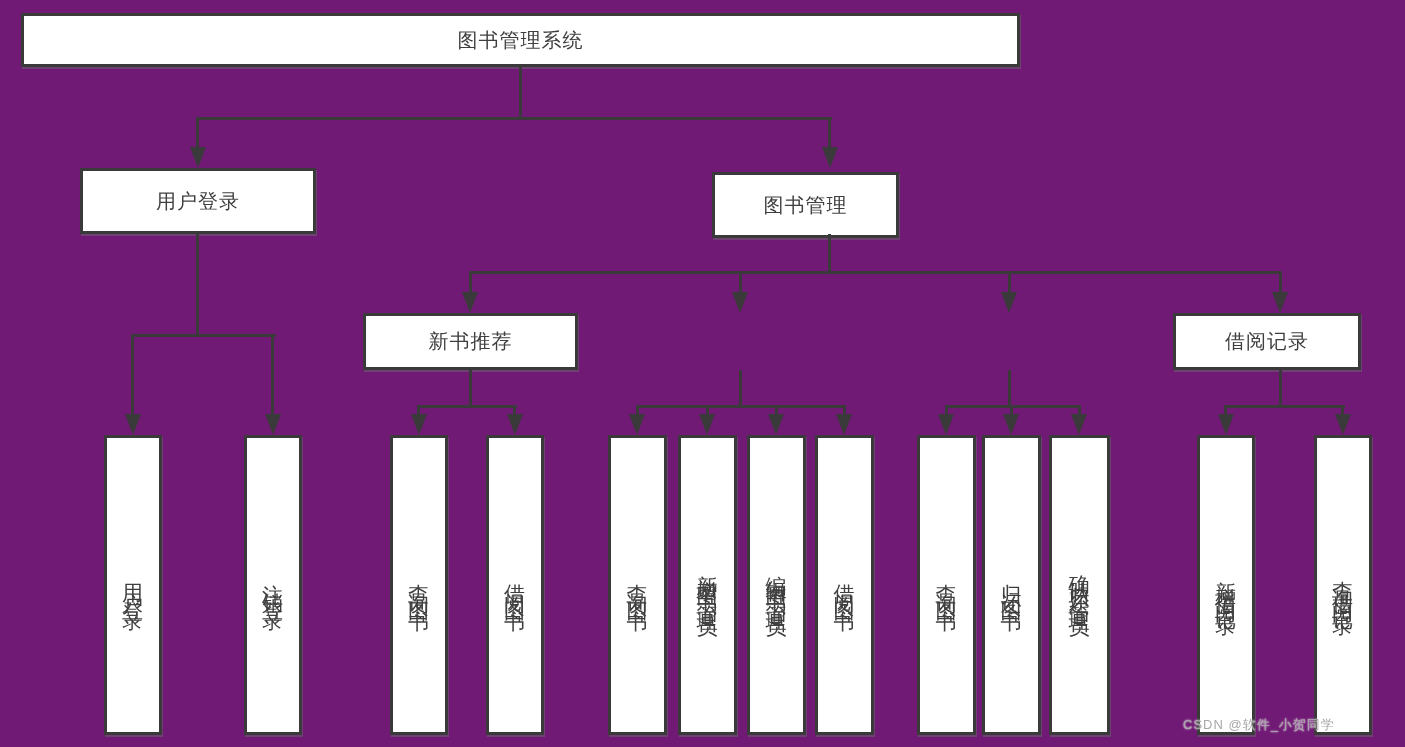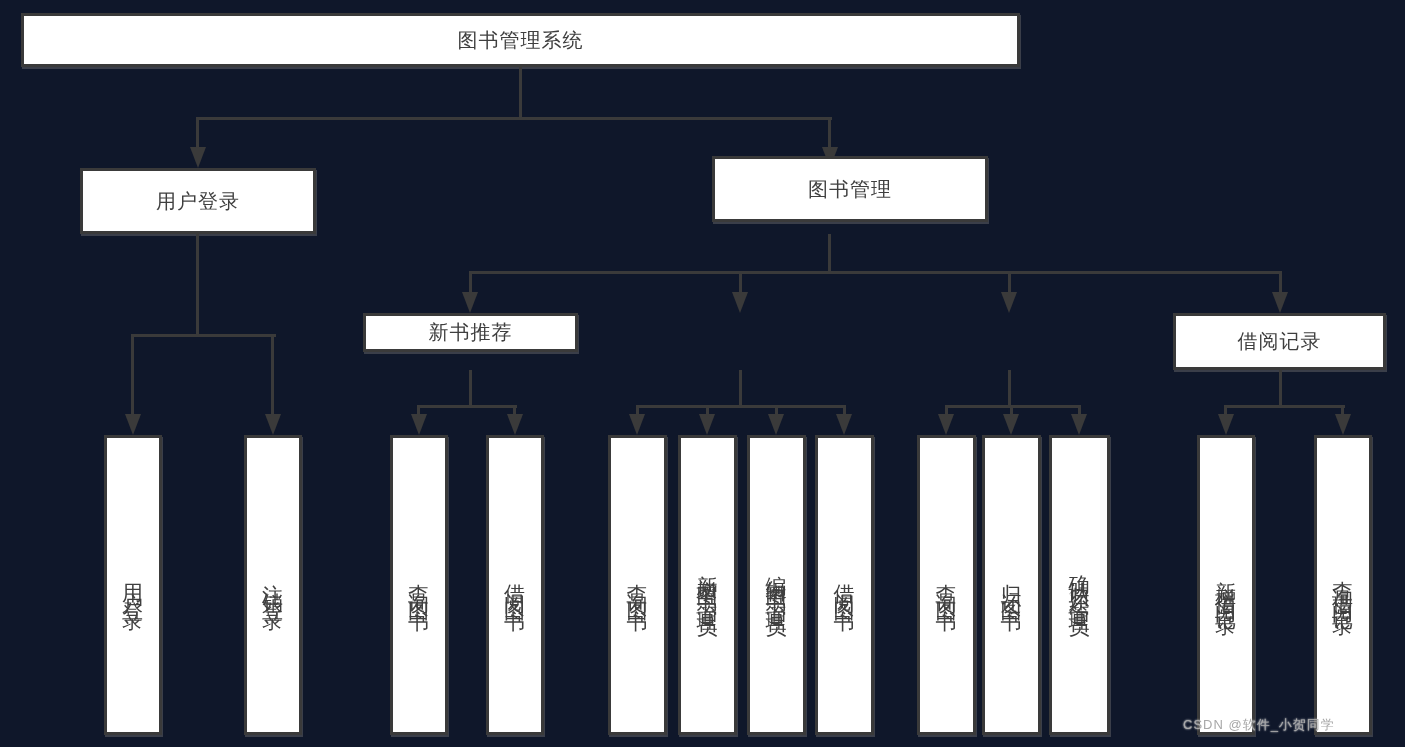--- a/index.html
+++ b/index.html
@@ -3,21 +3,21 @@
 <meta charset="utf-8">
 <style>
   * { margin: 0; padding: 0; box-sizing: border-box; }
   html, body { background: #ffffff; }
   body { font-family: "Liberation Sans", "DejaVu Sans", sans-serif; }
 
   .canvas {
     position: relative;
     width: 1405px;
     height: 747px;
-    background: #0f172a;
+    background: #701a75;
     overflow: hidden;
   }
 
   
   .box {
     position: absolute;
     background: #ffffff;
     border: 3px solid #3a3a3a;
     box-shadow: 1px 2px 0 rgba(110,110,110,0.45);
     display: flex;
@@ -81,21 +81,21 @@
   <div class="line vline" style="left:519px; top:67px; height:52px;"></div>
   <div class="line hline" style="left:196px; top:117px; width:636px;"></div>
   <div class="line vline" style="left:196px; top:119px; height:31px;"></div>
   <div class="arrow" style="left:190px; top:147px;"></div>
   <div class="line vline" style="left:828px; top:119px; height:31px;"></div>
   <div class="arrow" style="left:822px; top:147px;"></div>
 
   <div class="box" style="left:80px; top:168px; width:236px; height:66px;">
     <span class="hlabel">用户登录</span>
   </div>
-  <div class="box" style="left:712px; top:156px; width:276px; height:66px;">
+  <div class="box" style="left:712px; top:172px; width:187px; height:66px;">
     <span class="hlabel">图书管理</span>
   </div>
 
   <div class="line vline" style="left:196px; top:234px; height:103px;"></div>
   <div class="line hline" style="left:131px; top:334px; width:145px;"></div>
   <div class="line vline" style="left:131px; top:336px; height:81px;"></div>
   <div class="arrow" style="left:125px; top:414px;"></div>
   <div class="line vline" style="left:271px; top:336px; height:81px;"></div>
   <div class="arrow" style="left:265px; top:414px;"></div>
 
@@ -103,24 +103,24 @@
   <div class="line hline" style="left:469px; top:271px; width:813px;"></div>
   <div class="line vline" style="left:469px; top:273px; height:22px;"></div>
   <div class="arrow" style="left:462px; top:292px;"></div>
   <div class="line vline" style="left:739px; top:273px; height:22px;"></div>
   <div class="arrow" style="left:732px; top:292px;"></div>
   <div class="line vline" style="left:1008px; top:273px; height:22px;"></div>
   <div class="arrow" style="left:1001px; top:292px;"></div>
   <div class="line vline" style="left:1279px; top:273px; height:22px;"></div>
   <div class="arrow" style="left:1272px; top:292px;"></div>
 
-  <div class="box" style="left:363px; top:313px; width:215px; height:39px;">
+  <div class="box" style="left:363px; top:313px; width:215px; height:57px;">
     <span class="hlabel">新书推荐</span>
   </div>
-  <div class="box" style="left:1173px; top:313px; width:213px; height:57px;">
+  <div class="box" style="left:1173px; top:313px; width:188px; height:57px;">
     <span class="hlabel">借阅记录</span>
   </div>
 
   <div class="line vline" style="left:469px; top:370px; height:37px;"></div>
   <div class="line hline" style="left:417px; top:405px; width:100px;"></div>
   <div class="line vline" style="left:417px; top:407px; height:10px;"></div>
   <div class="arrow" style="left:411px; top:414px;"></div>
   <div class="line vline" style="left:513px; top:407px; height:10px;"></div>
   <div class="arrow" style="left:507px; top:414px;"></div>
 

